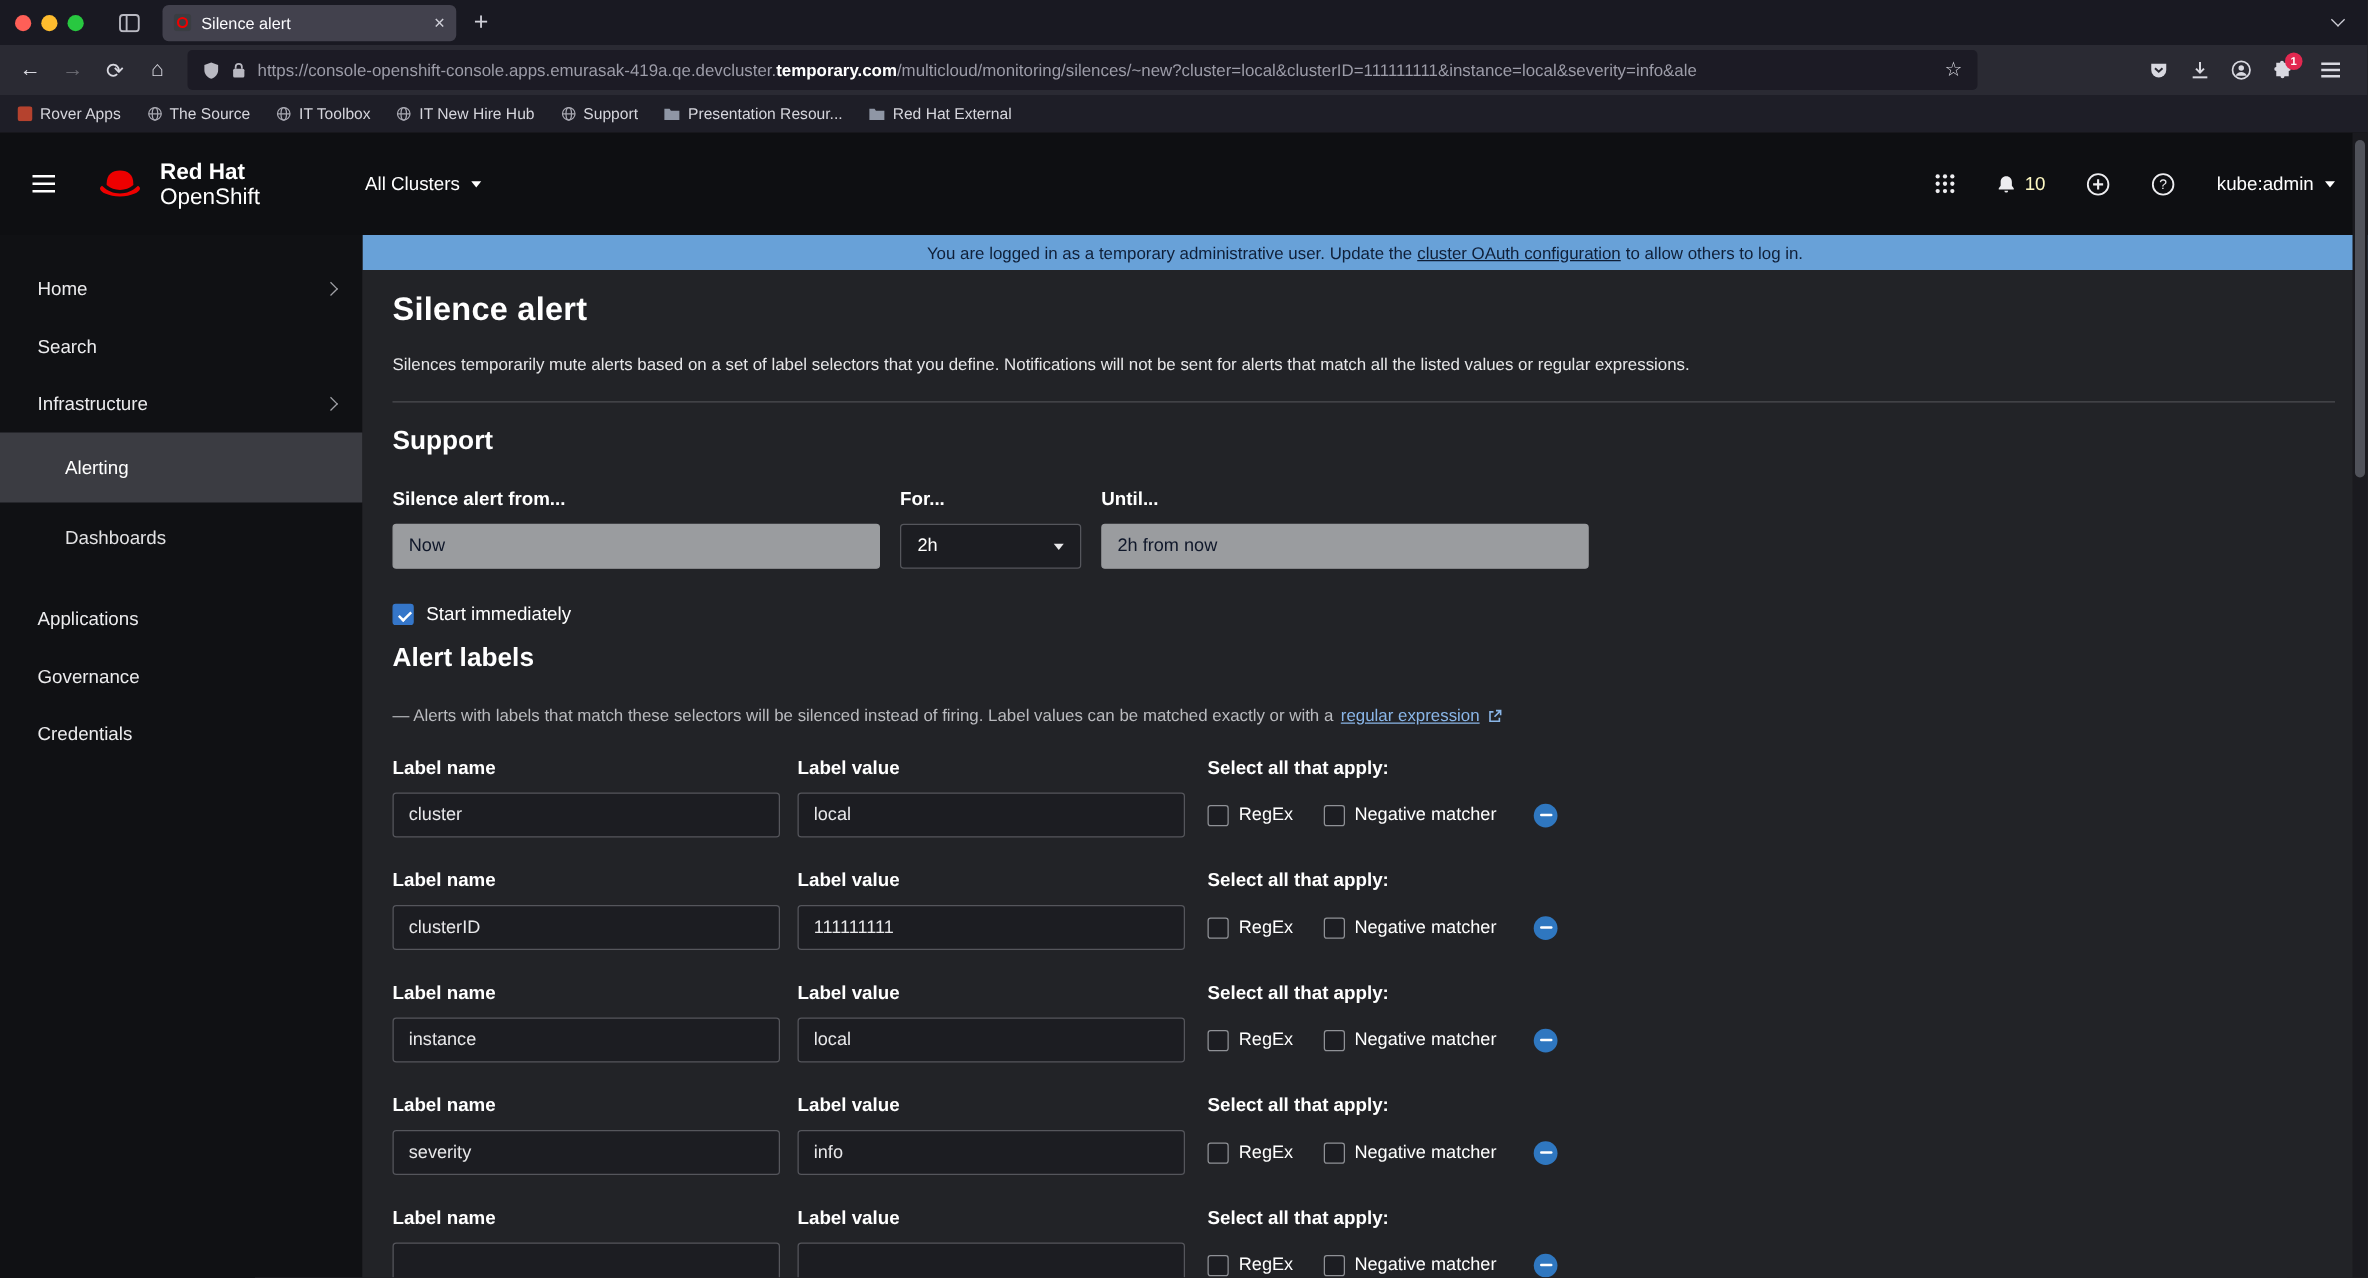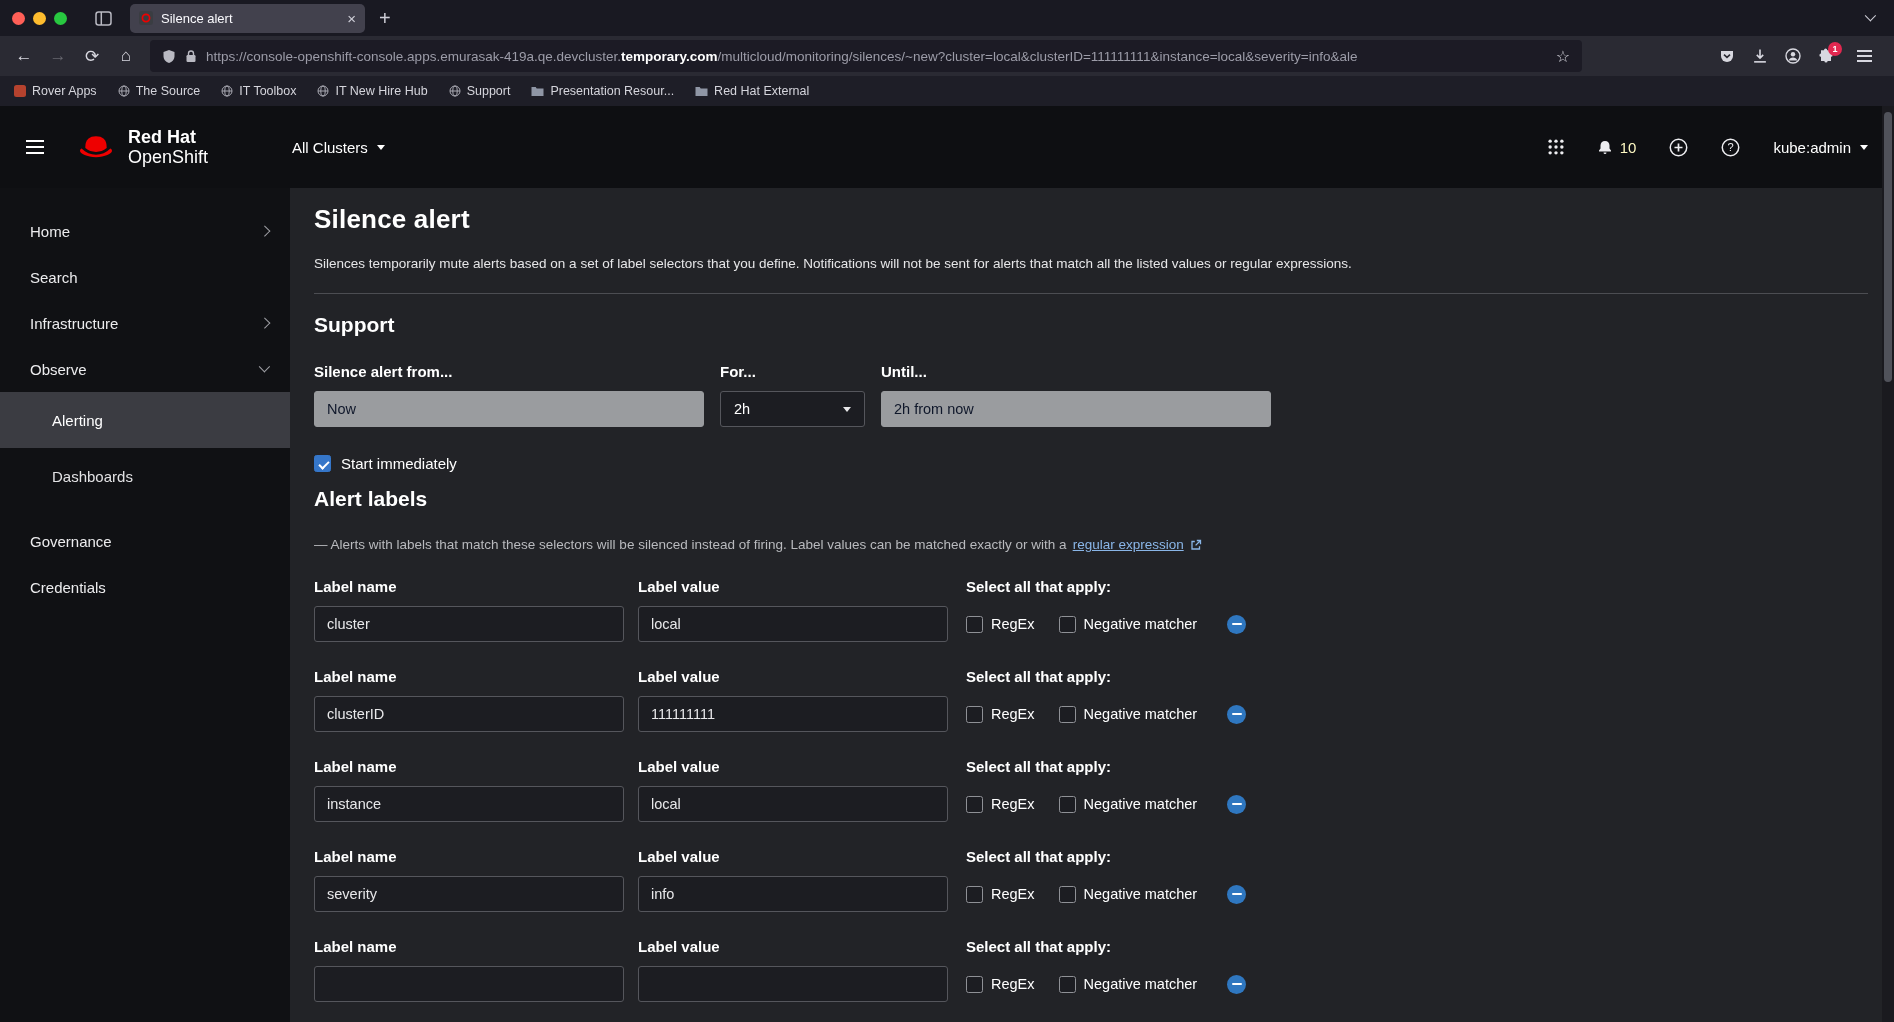--- a/index.html
+++ b/index.html
@@ -327,40 +327,44 @@
           <span>Home</span>
           <span class="chev chev-right"></span>
         </div>
         <div class="nav-item">
           <span>Search</span>
         </div>
         <div class="nav-item">
           <span>Infrastructure</span>
           <span class="chev chev-right"></span>
         </div>
-        <div class="nav-item">
-          <span>Observe</span>
-          <span class="chev chev-down"></span>
-        </div>
         <div class="nav-sub active">
           <span>Alerting</span>
         </div>
         <div class="nav-sub">
           <span>Dashboards</span>
         </div>
         <div class="nav-group-gap"></div>
         <div class="nav-item">
+          <span>Applications</span>
+        </div>
+        <div class="nav-item">
           <span>Governance</span>
         </div>
         <div class="nav-item">
           <span>Credentials</span>
         </div>
       </nav>
 
       <main class="content">
+        <div class="banner">
+          <span>You are logged in as a temporary administrative user. Update the</span>
+          <a>cluster OAuth configuration</a>
+          <span>to allow others to log in.</span>
+        </div>
 
         <div class="page">
           <h1 class="page-title">Silence alert</h1>
           <div class="desc">Silences temporarily mute alerts based on a set of label selectors that you define. Notifications will not be sent for alerts that match all the listed values or regular expressions.</div>
           <hr class="divider">
 
           <h2 class="h2 duration">Support</h2>
           <div class="duration-grid">
             <div class="dcol w-from">
               <div class="field-label">Silence alert from...</div>

